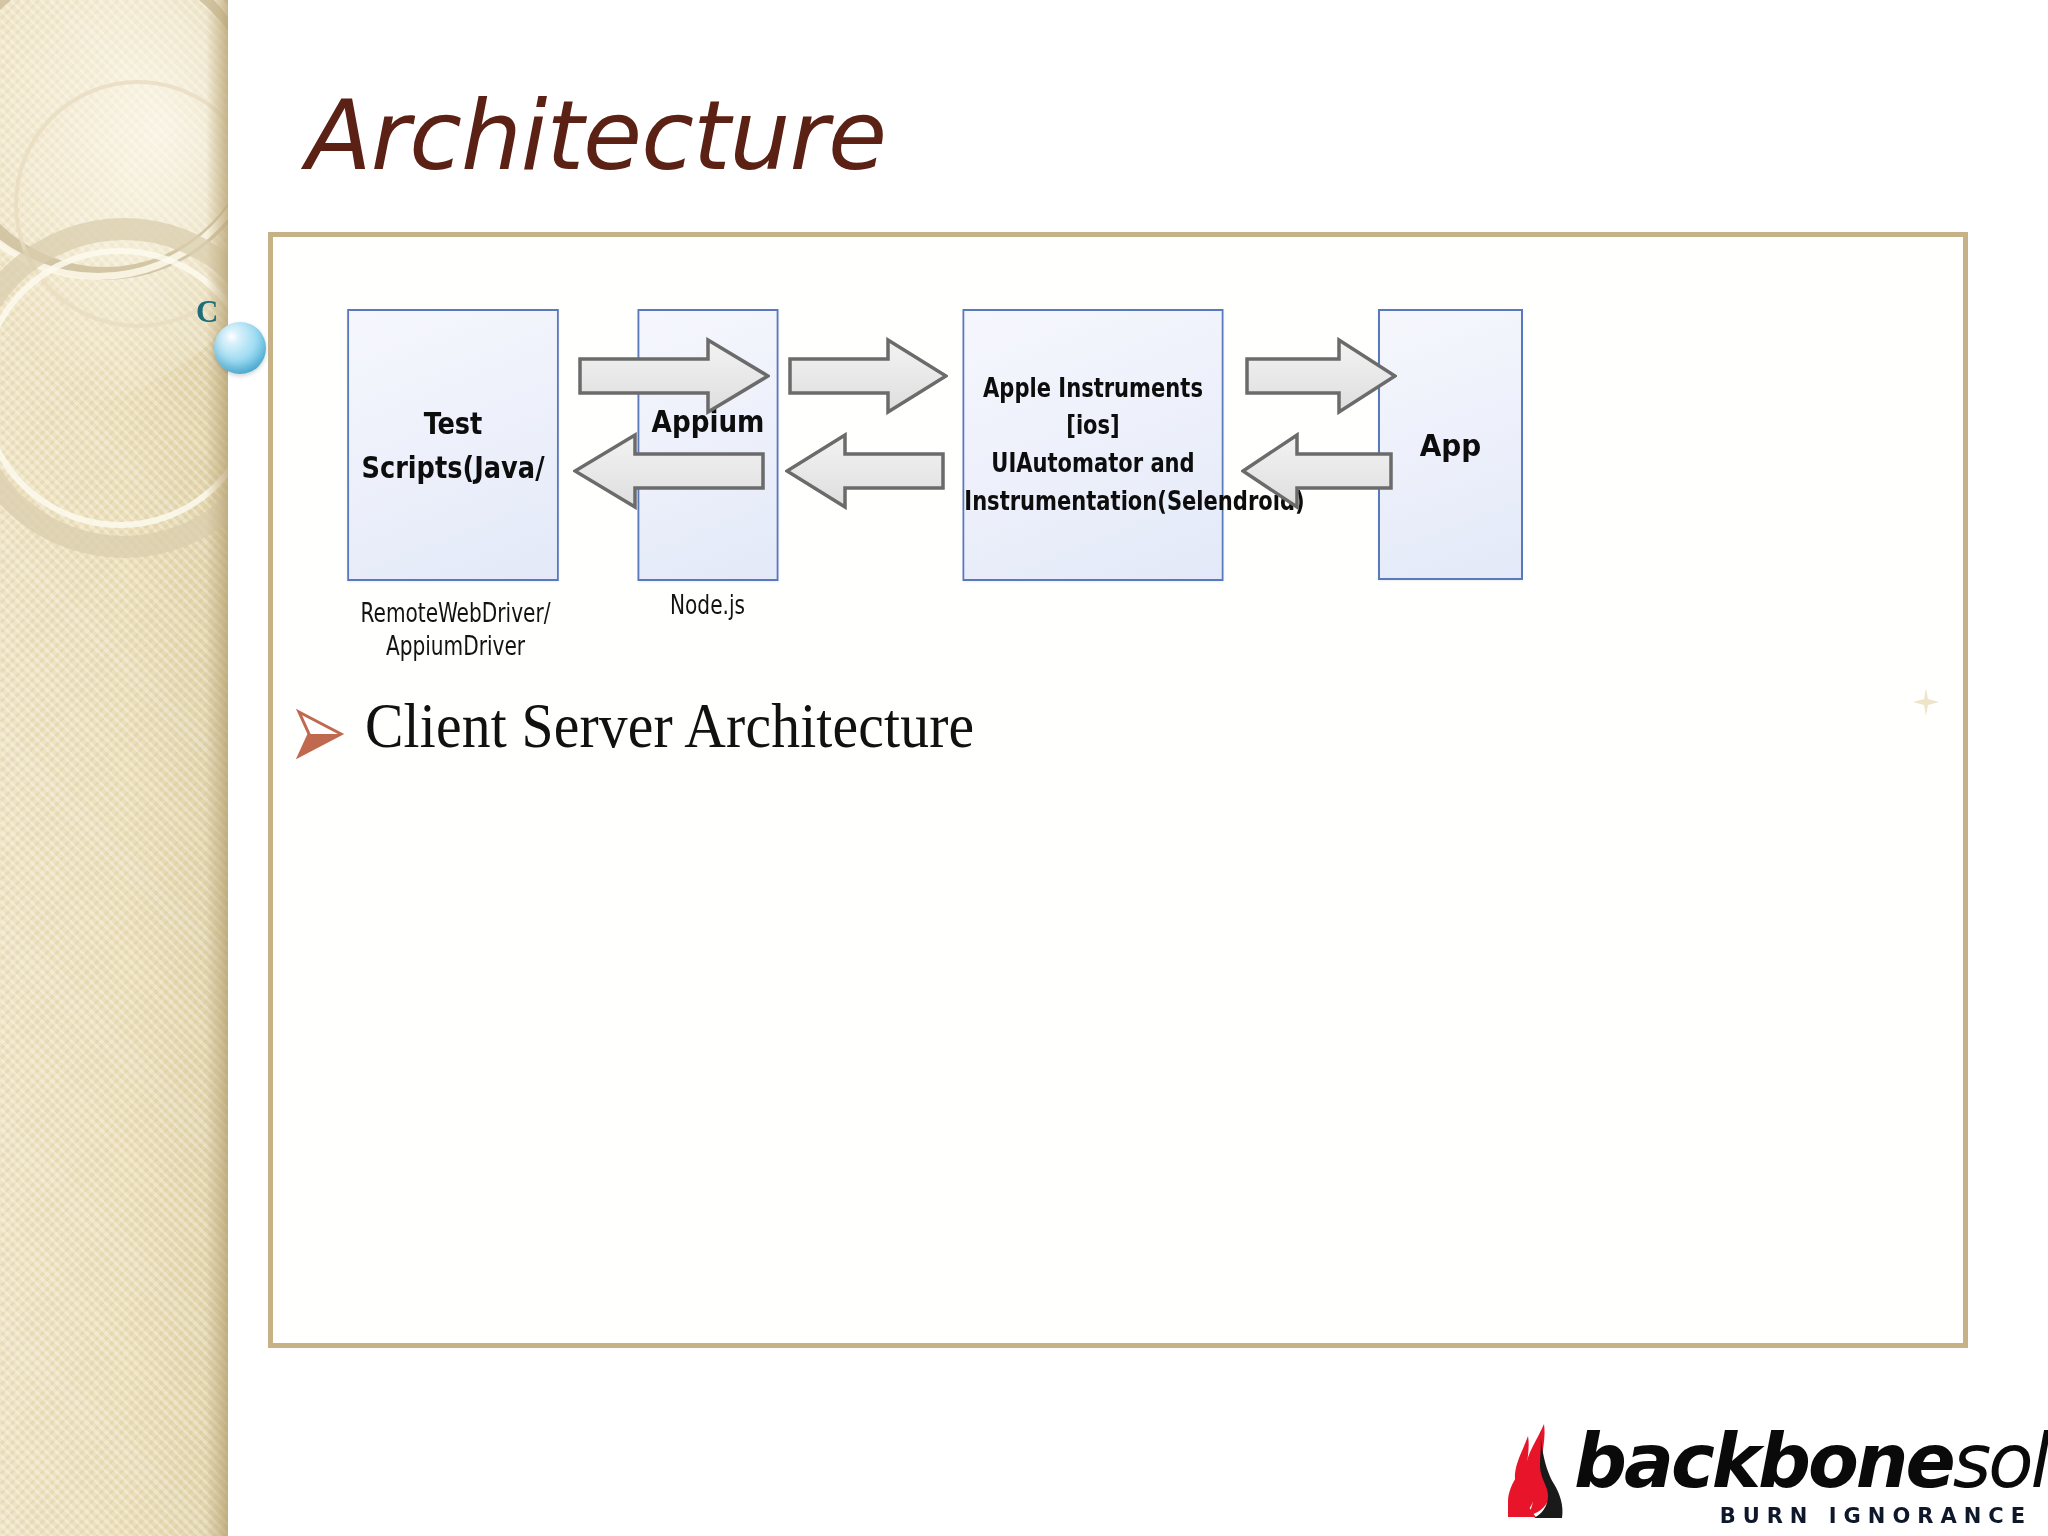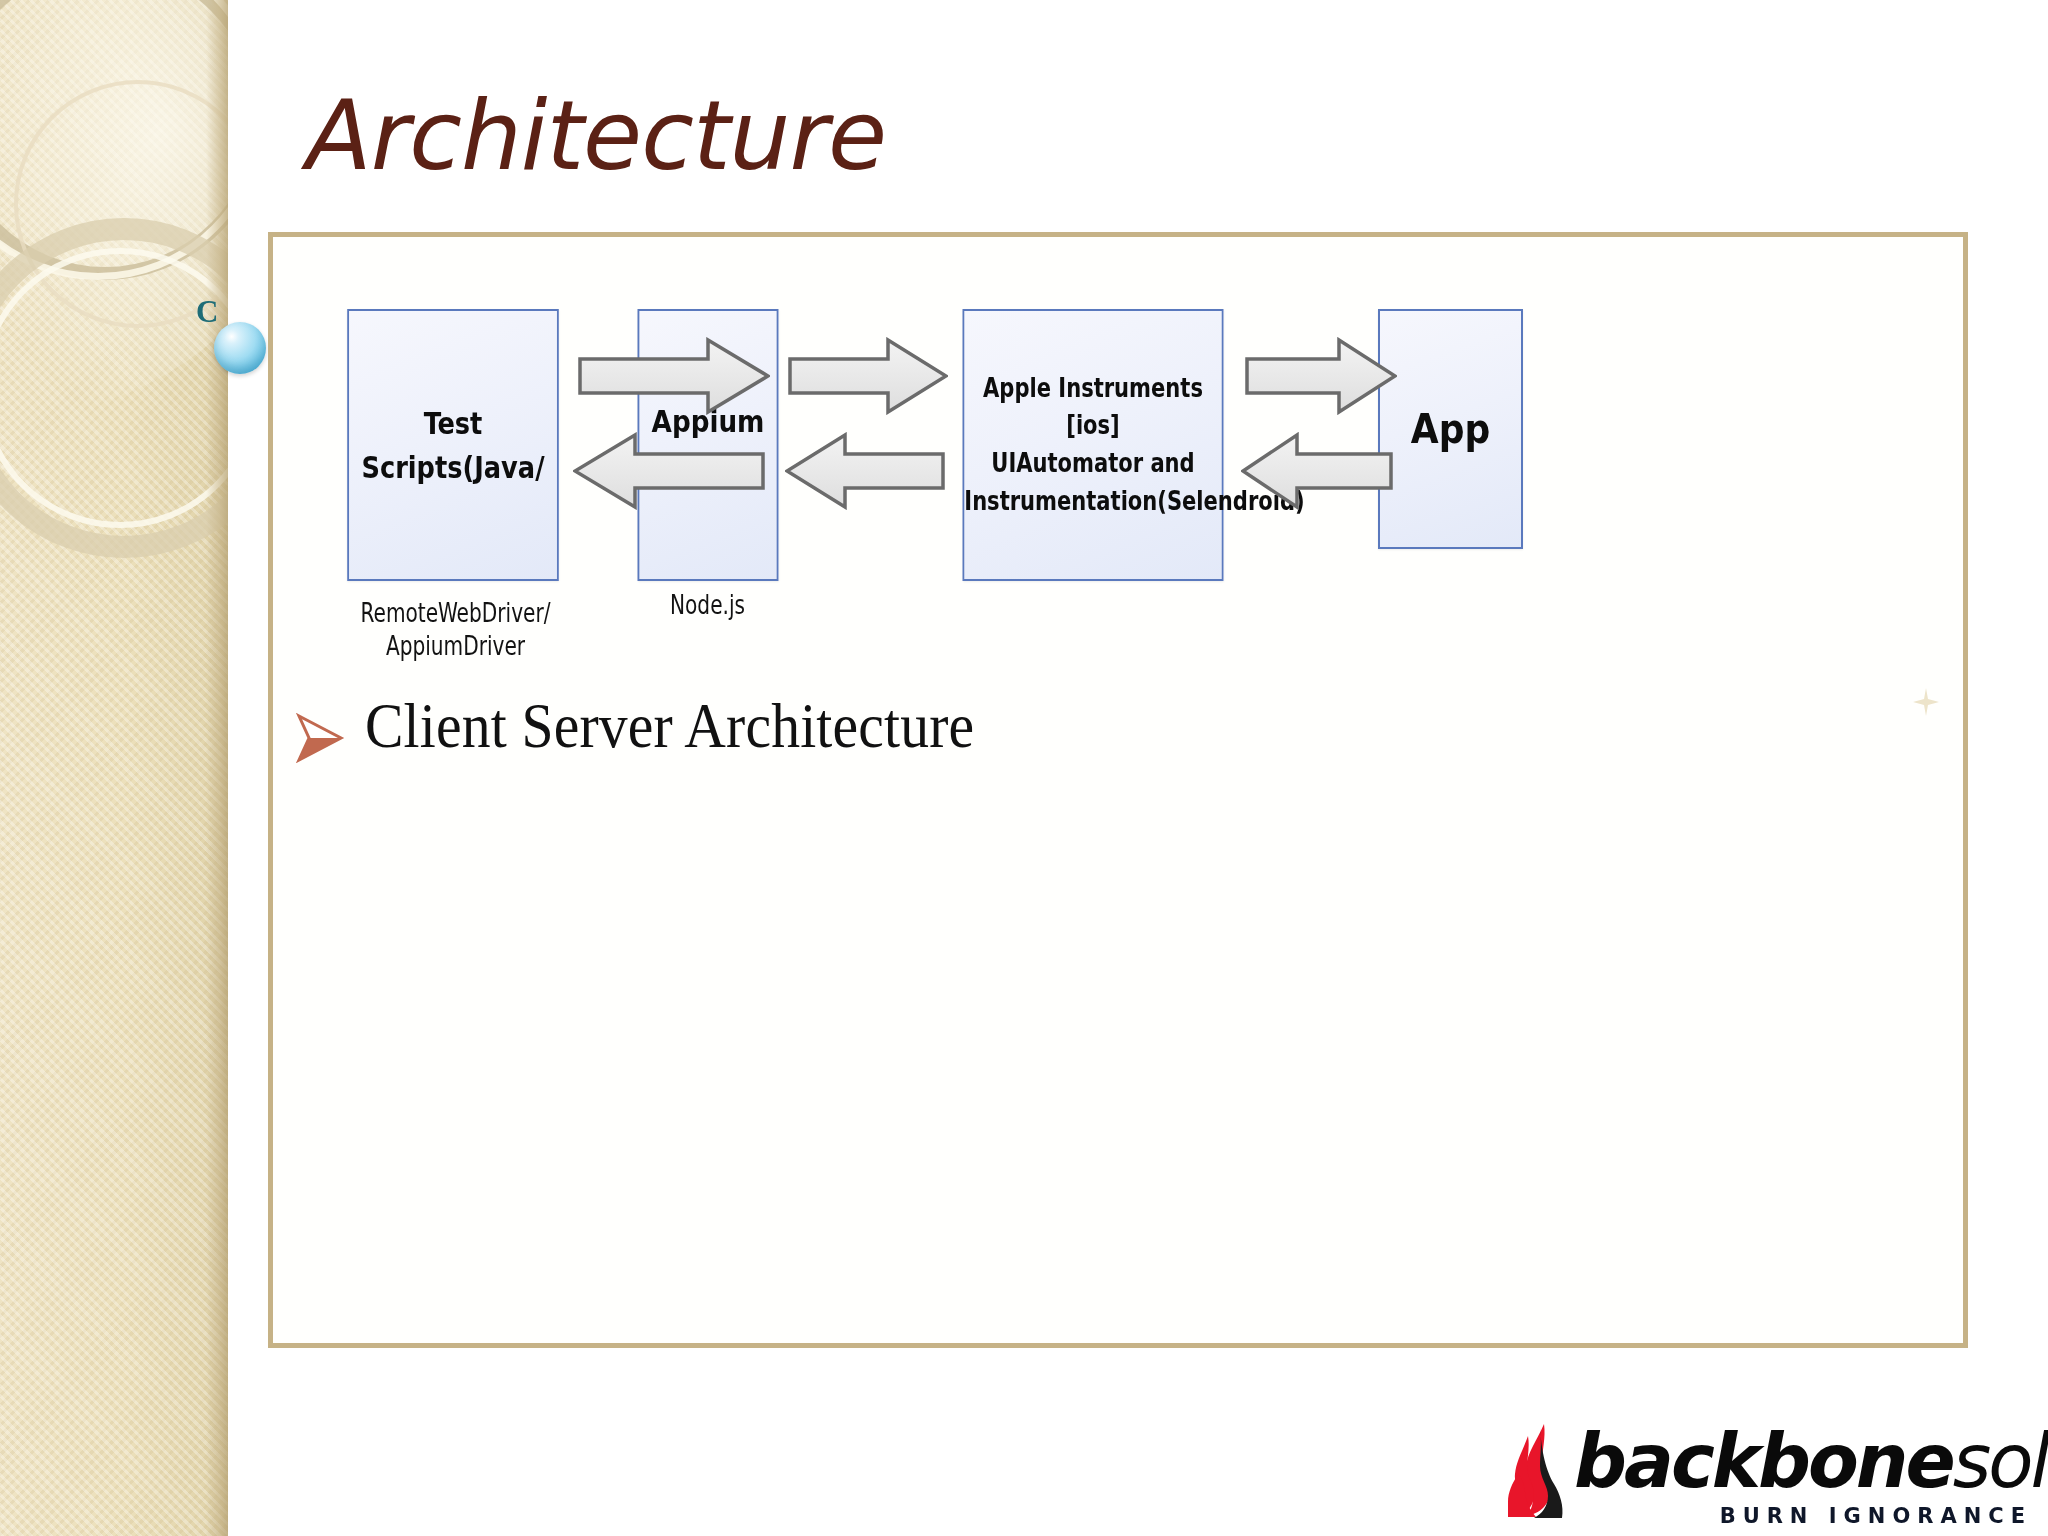--- a/index.html
+++ b/index.html
@@ -96,21 +96,21 @@
     box-shadow:0 1px 2px rgba(0,0,0,.07);
   }
   .node .lbl{display:block;width:100%;}
   .node .lbl span{display:block;}
   #node-test{left:65px;top:72px;width:230px;height:272px;font-size:31px;line-height:1.42;
     transform:scaleX(.92);transform-origin:center;}
   #node-appium{left:360px;top:72px;width:150px;height:272px;font-size:31px;line-height:1.52;
     transform:scaleX(.94);transform-origin:center;}
   #node-native{left:675px;top:72px;width:290px;height:272px;font-size:26px;line-height:1.45;
     transform:scaleX(.9);transform-origin:center;}
-  #node-app{left:1105px;top:72px;width:145px;height:240px;font-size:40px;justify-content:flex-end;}
+  #node-app{left:1105px;top:72px;width:145px;height:271px;font-size:31px;justify-content:flex-end;}
 
   .under-label{
     position:absolute;text-align:center;color:#121212;
     font-family:"DejaVu Sans Condensed","Liberation Sans Narrow","Liberation Sans",sans-serif;
     font-weight:400;font-size:26px;line-height:1.25;
     transform:scaleX(.86);transform-origin:center top;
   }
   #label-driver{left:60px;top:360px;width:245px;}
   #label-node{left:352px;top:352px;width:165px;}
 
@@ -120,21 +120,21 @@
   #arr1b{left:300px;top:195px;}
   #arr2f{left:515px;top:100px;}
   #arr2b{left:512px;top:195px;}
   #arr3f{left:972px;top:100px;}
   #arr3b{left:968px;top:195px;}
 
   
   #bullets{
     position:absolute;left:0;top:452px;width:1700px;
   }
-  .bullet-row{display:flex;align-items:flex-end;margin-bottom:6px;}
+  .bullet-row{display:flex;align-items:center;margin-bottom:6px;}
   .bullet-mark{
     width:92px;flex:0 0 92px;display:flex;justify-content:center;padding-top:16px;
   }
   .bullet-text{
     flex:1;
     font-family:"Liberation Serif",serif;
     font-size:64px;line-height:1.16;color:#111111;
     letter-spacing:.2px;
     transform:scaleX(.9);transform-origin:left center;
     padding-right:70px;

